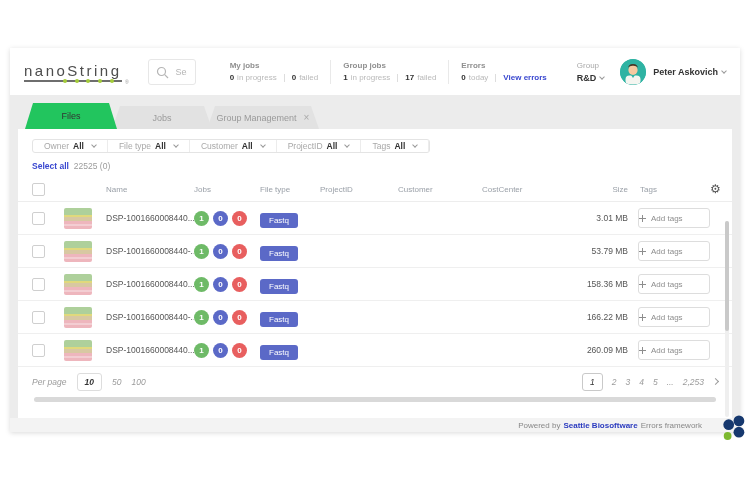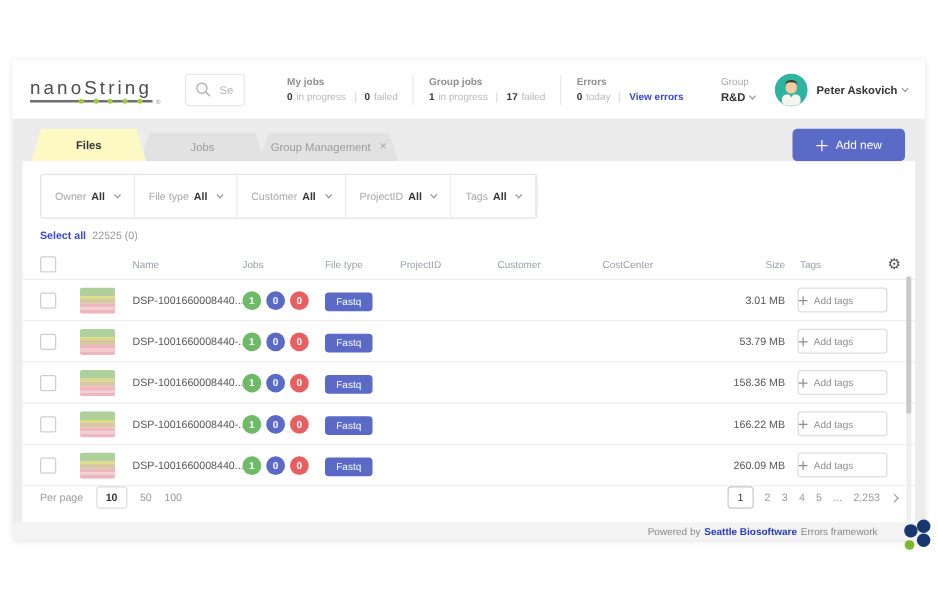--- a/index.html
+++ b/index.html
@@ -32,32 +32,32 @@
   .group-label { font-size:8px; color:#a9a9a9; margin-bottom:3px; }
   .group-value { font-size:9px; color:#333; font-weight:bold; display:flex; align-items:center; }
   .avatar { width:26px; height:26px; border-radius:50%; overflow:hidden; background:#2fb3a3; margin-left:16px; flex:none; }
   .user-name { font-size:9px; font-weight:bold; color:#333; margin-left:7px; display:flex; align-items:center; white-space:nowrap; }
   .chev { width:4px; height:4px; border-right:1px solid #999; border-bottom:1px solid #999; transform:rotate(45deg); display:inline-block; margin-left:4px; margin-top:-2px; }
 
   
   .content { background:#ececec; height:323px; padding:8px 8px 0; position:relative; }
   .tabbar { height:26px; display:flex; align-items:flex-end; padding-left:7px; position:relative; }
   .tab { height:23px; display:flex; align-items:center; justify-content:center; gap:7px; font-size:9px; color:#9a9a9a; background:#e2e2e2; clip-path:polygon(8px 0, calc(100% - 8px) 0, 100% 100%, 0 100%); margin-right:-5px; cursor:pointer; }
-  .tab.active { background:#fef9c3; color:#333; font-weight:bold; height:26px; z-index:2; }
+  .tab.active { background:#22c55e; color:#333; font-weight:normal; height:26px; z-index:2; }
   .tab-files{width:92px} .tab-jobs{width:100px} .tab-gm{width:112px}
   .tab-close { color:#aaa; font-size:10px; font-weight:normal; cursor:pointer; }
   .addnew-btn { position:absolute; right:8px; top:0; height:26px; width:90px; background:#5b69c7; border:none; border-radius:4px; color:#fff; font-size:9.5px; display:flex; align-items:center; justify-content:center; gap:7px; cursor:pointer; font-family:"Liberation Sans",sans-serif; }
   .plus-icon { position:relative; width:9px; height:9px; display:inline-block; }
   .plus-icon:before,.plus-icon:after { content:""; position:absolute; background:currentColor; }
   .plus-icon:before { left:4px; top:0; width:1px; height:9px; }
   .plus-icon:after { left:0; top:4px; width:9px; height:1px; }
 
   .panel { background:#fff; height:289px; position:relative; }
 
-  .filterbar { display:inline-flex; margin:10px 0 0 14px; height:36px; border:1px solid #e4e4e4; border-radius:3px; align-items:stretch; background:#fff; }
+  .filterbar { display:inline-flex; margin:10px 0 0 14px; height:14px; border:1px solid #e4e4e4; border-radius:3px; align-items:stretch; background:#fff; }
   .fseg { display:flex; align-items:center; gap:4px; padding:0 11px; border-right:1px solid #ececec; font-size:8.5px; cursor:pointer; }
   .fseg .flabel { color:#a8a8a8; }
   .fseg .fvalue { color:#333; font-weight:bold; }
   .fkeyword { border:none; outline:none; width:130px; font-size:8.5px; padding:0 10px; color:#555; font-family:"Liberation Sans",sans-serif; }
   .fkeyword::placeholder { color:#bdbdbd; }
 
   .selectall { margin:8px 0 0 14px; font-size:8.5px; display:flex; gap:5px; align-items:center; }
   .selectall-link { color:#3947cf; font-weight:bold; cursor:pointer; }
   .selectall-count { color:#9b9b9b; }
 
@@ -77,21 +77,21 @@
   .badge.g{background:#6eba67} .badge.b{background:#5b69c7} .badge.r{background:#e85f5f}
   .chip { display:inline-block; background:#5b69c7; color:#fff; font-size:8px; padding:3px 9px; border-radius:3px; cursor:pointer; }
   .cell-size { font-size:8.5px; color:#555; text-align:right; }
   .size-head { text-align:right; }
   .addtags-btn { width:72px; height:20px; margin-left:10px; background:#fff; border:1px solid #ddd; border-radius:3px; color:#8d8d8d; font-size:8px; display:flex; align-items:center; justify-content:flex-start; gap:5px; cursor:pointer; font-family:"Liberation Sans",sans-serif; }
   .addtags-btn .plus-icon { width:7px; height:7px; }
   .addtags-btn .plus-icon:before { left:3px; height:7px; }
   .addtags-btn .plus-icon:after { top:3px; width:7px; }
   .gear { font-size:12px; color:#555; cursor:pointer; line-height:1; margin-left:-6px; }
 
-  .pagination { height:29px; display:flex; align-items:flex-start; justify-content:space-between; padding:0 14px; font-size:8.5px; color:#9b9b9b; }
+  .pagination { height:29px; display:flex; align-items:center; justify-content:space-between; padding:0 14px; font-size:8.5px; color:#9b9b9b;font-style:italic; }
   .pp { display:flex; align-items:center; gap:10px; }
   .pp-box { border:1px solid #ddd; border-radius:3px; padding:3px 7px; color:#333; font-weight:bold; cursor:pointer; }
   .pp-opt { cursor:pointer; }
   .pages { display:flex; align-items:center; gap:9px; }
   .page-box { border:1px solid #c9c9c9; border-radius:3px; padding:3px 7px; color:#333; cursor:pointer; background:#fff; }
   .page { cursor:pointer; }
   .next-chev { width:5px; height:5px; border-right:1px solid #9b9b9b; border-bottom:1px solid #9b9b9b; transform:rotate(-45deg); display:inline-block; cursor:pointer; }
   .hscroll { height:5px; background:#d9d9d9; border-radius:3px; margin:1px 16px 0; cursor:pointer; }
   .vscroll { position:absolute; right:3px; top:92px; width:4px; height:196px; background:#efefef; border-radius:2px; }
   .vscroll-thumb { width:4px; height:110px; background:#c9c9c9; border-radius:2px; cursor:pointer; }
@@ -190,24 +190,20 @@
       <div class="tab tab-files active">
         <span>Files</span>
       </div>
       <div class="tab tab-jobs">
         <span>Jobs</span>
       </div>
       <div class="tab tab-gm">
         <span>Group Management</span>
         <span class="tab-close">×</span>
       </div>
-      <button class="addnew-btn">
-        <span class="plus-icon"></span>
-        <span>Add new</span>
-      </button>
     </div>
 
     <div class="panel">
 
       <div class="filterbar">
         <div class="fseg">
           <span class="flabel">Owner</span>
           <span class="fvalue">All</span>
           <span class="chev"></span>
         </div>

